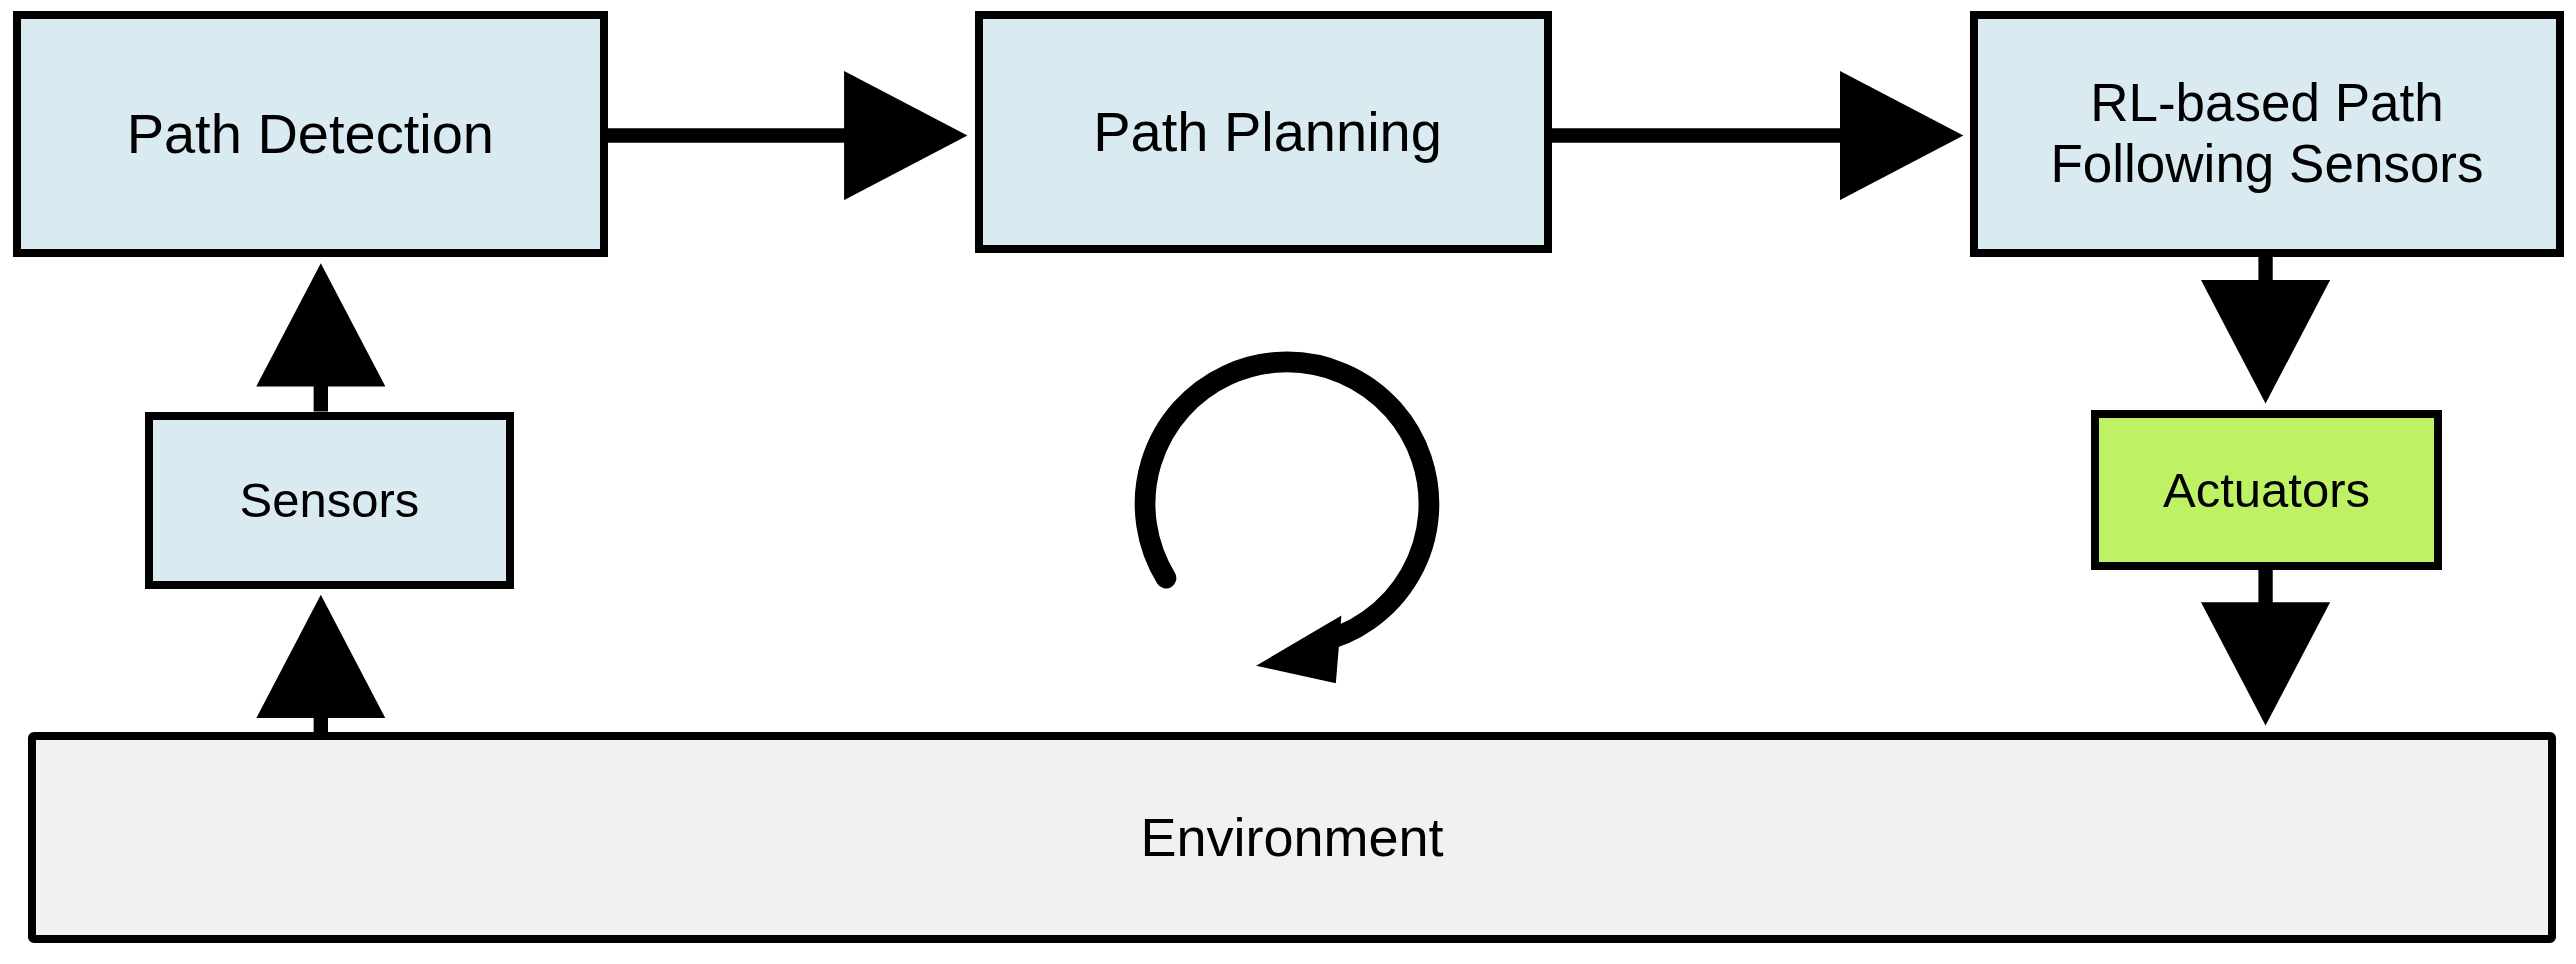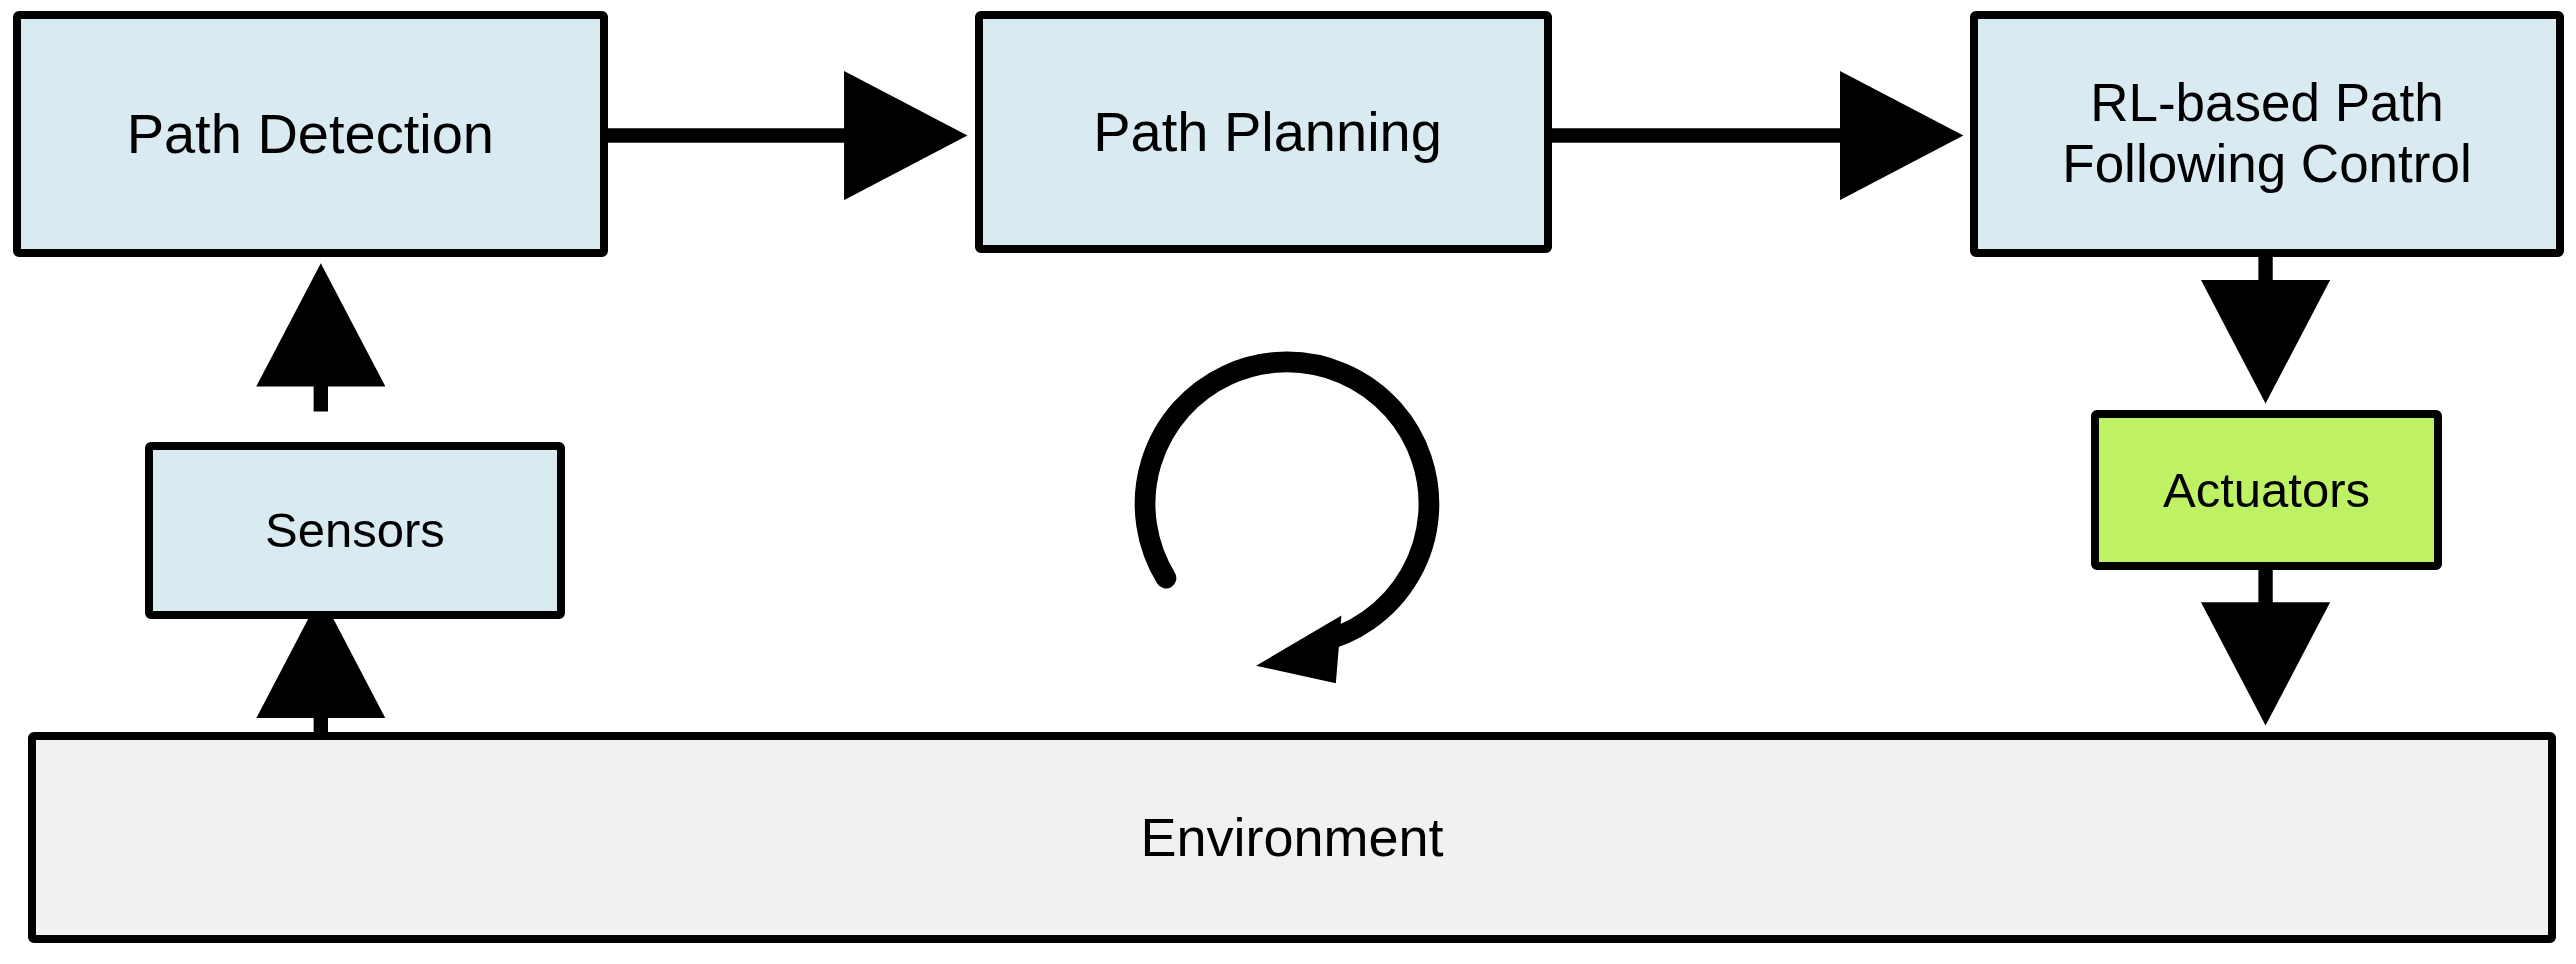--- a/index.html
+++ b/index.html
@@ -28,21 +28,20 @@
     position: absolute;
     box-sizing: border-box;
     display: flex;
     align-items: center;
     justify-content: center;
     text-align: center;
     color: #000000;
     line-height: 1.15;
     font-family: "Liberation Sans", sans-serif;
     font-weight: 400;
-    border-radius: 6px;
   }
   .node-box .node-label {
     display: block;
     width: 100%;
     white-space: pre-line;
   }
 
   
   .n-path-detection {
     left: 12.8px; top: 11px; width: 595px; height: 246px;
@@ -57,25 +56,24 @@
     font-size: 56px;
     padding-left: 8px;
   }
   .n-rl-control {
     left: 1970px; top: 11px; width: 594px; height: 246px;
     background: #daeaf1;
     border: 8.8px solid #000000;
     font-size: 53px;
   }
   .n-sensors {
-    left: 145px; top: 412px; width: 420px; height: 177px;
+    left: 145px; top: 412px; width: 369px; height: 177px;
     background: #daeaf1;
     border: 8.8px solid #000000;
     font-size: 49px;
-    margin-top: 30px;
   }
   .n-actuators {
     left: 2091px; top: 410px; width: 351px; height: 160px;
     background: #bef264;
     border: 8.8px solid #000000;
     font-size: 49px;
   }
   .n-environment {
     left: 28px; top: 732px; width: 2528px; height: 211px;
     background: #f1f1f1;
@@ -130,21 +128,21 @@
   <div class="node-box n-path-detection">
     <span class="node-label">Path Detection</span>
   </div>
 
   <div class="node-box n-path-planning">
     <span class="node-label">Path Planning</span>
   </div>
 
   <div class="node-box n-rl-control">
     <span class="node-label">RL-based Path
-Following Control</span>
+Following Sensors</span>
   </div>
 
   <div class="node-box n-sensors">
     <span class="node-label">Sensors</span>
   </div>
 
   <div class="node-box n-actuators">
     <span class="node-label">Actuators</span>
   </div>
 

